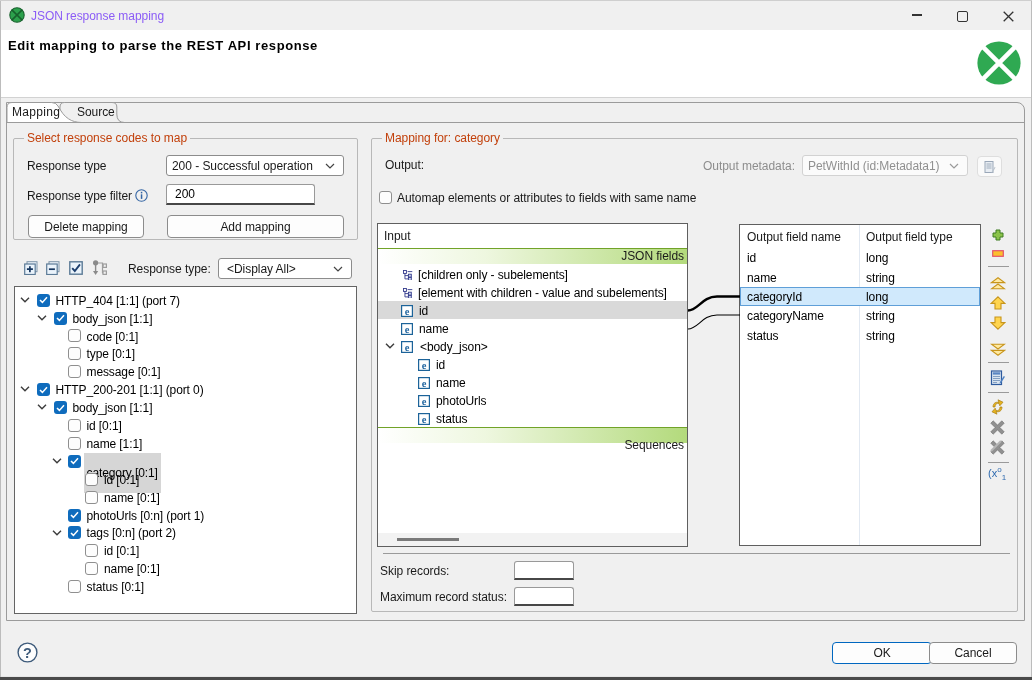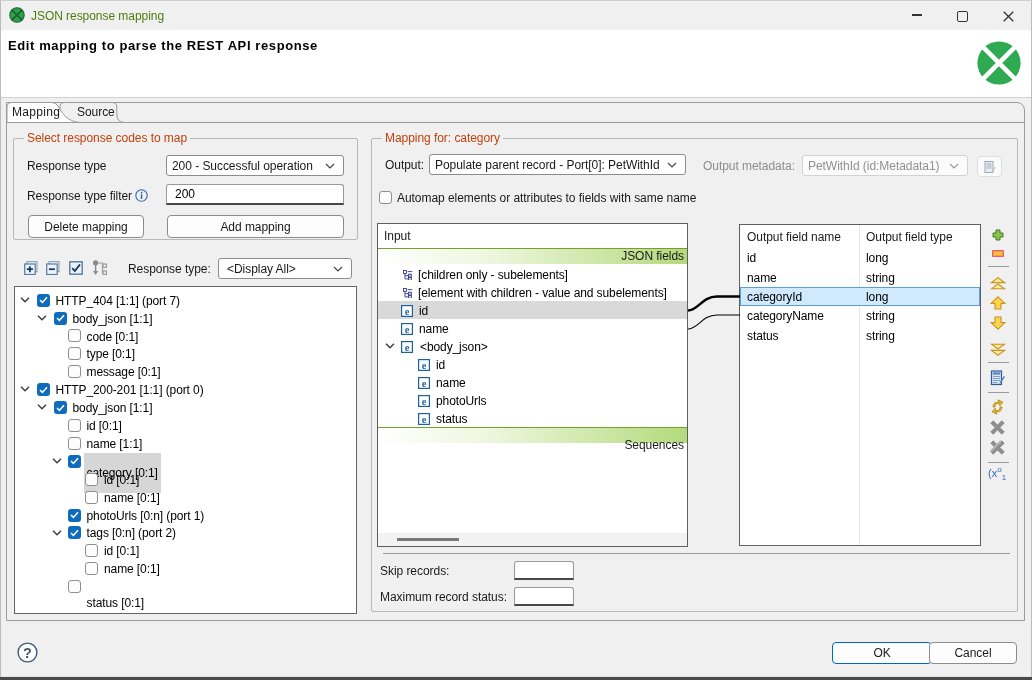--- a/index.html
+++ b/index.html
@@ -21,21 +21,21 @@
   .sep{position:absolute;background:#9a9a9a;}
 </style></head>
 <body>
 <div id="win">
 
   <div class="abs" style="left:0;top:0;width:1032px;height:30px;background:#f0f0f0;"></div>
   <svg class="abs" style="left:9px;top:7px;" width="16" height="16" viewBox="0 0 16 16">
     <circle cx="8" cy="8" r="7.2" fill="#2ca04c" stroke="#17612c" stroke-width="1.1"></circle>
     <path d="M2.6 2.6 L13.4 13.4 M13.4 2.6 L2.6 13.4" stroke="#17612c" stroke-width="1.5" fill="none"></path>
   </svg>
-  <div class="lbl" style="left:31px;top:9px;color:#4d7c0f;">JSON response mapping</div>
+  <div class="lbl" style="left:31px;top:9px;color:#8b5cf6;">JSON response mapping</div>
   <div class="abs" style="left:912px;top:14px;width:10px;height:1.5px;background:#333;"></div>
   <div class="abs" style="left:957px;top:10.5px;width:9px;height:9px;border:1.4px solid #333;border-radius:2px;"></div>
   <svg class="abs" style="left:1003px;top:10.5px;" width="11" height="11" viewBox="0 0 11 11">
     <path d="M0.7 0.7 L10.3 10.3 M10.3 0.7 L0.7 10.3" stroke="#333" stroke-width="1.3" fill="none"></path>
   </svg>
 
   <div class="abs" style="left:1px;top:30px;width:1030px;height:68px;background:#fff;border-bottom:1px solid #d2d2d2;box-sizing:border-box;"></div>
   <div class="abs" style="left:8px;top:38px;font-size:13px;font-weight:bold;color:#000;letter-spacing:0.6px;">Edit mapping to parse the REST API response</div>
   <svg class="abs" style="left:977px;top:41px;" width="44" height="44" viewBox="0 0 44 44">
     <circle cx="22" cy="22" r="21.6" fill="#2fa952"></circle>
@@ -59,21 +59,21 @@
     <svg width="10" height="6" viewBox="0 0 10 6">
         <path d="M1 1 L5 5 L9 1" stroke="#444" stroke-width="1.2" fill="none"></path>
       </svg>
   </div>
   <div class="lbl" style="left:27px;top:189px;">Response type filter</div>
   <svg class="abs" style="left:135px;top:189px;" width="13" height="13" viewBox="0 0 13 13">
     <circle cx="6.5" cy="6.5" r="5.7" fill="none" stroke="#3465a4" stroke-width="1.1"></circle>
     <rect x="5.8" y="5.3" width="1.5" height="4.6" fill="#3465a4"></rect>
     <rect x="5.8" y="2.8" width="1.5" height="1.6" fill="#3465a4"></rect>
   </svg>
-  <div class="tfield" style="left:166px;top:184px;width:178px;height:21px;">
+  <div class="tfield" style="left:166px;top:184px;width:149px;height:21px;">
       <div class="txt">200</div>
     </div>
   <div class="btn" style="left:28px;top:215px;width:116px;height:23px;">Delete mapping</div>
   <div class="btn" style="left:167px;top:215px;width:177px;height:23px;">Add mapping</div>
 
   <svg class="abs" style="left:24px;top:261px;" width="14" height="14" viewBox="0 0 14 14">
     <rect x="3" y="0.7" width="10" height="10" fill="#eef5fb" stroke="#7d93a8" stroke-width="1"></rect>
     <rect x="0.7" y="3" width="10.5" height="10.5" fill="#eaf3fb" stroke="#5b7a96" stroke-width="1.2"></rect>
     <path d="M5.9 5.2 L5.9 11.2 M2.9 8.2 L8.9 8.2" stroke="#16365f" stroke-width="1.7"></path>
   </svg>
@@ -176,31 +176,25 @@
       <svg width="9" height="8" viewBox="0 0 9 8">
         <path d="M1 4 L3.4 6.4 L8 1.2" stroke="#fff" stroke-width="1.5" fill="none"></path>
       </svg>
     </div>
   <div class="trow" style="left:83.5px;top:524.4px;padding:0 3px;">tags [0:n] (port 2)</div>
   <div class="cb un" style="left:85px;top:544.2px;"></div>
   <div class="trow" style="left:101px;top:542.3px;padding:0 3px;">id [0:1]</div>
   <div class="cb un" style="left:85px;top:562.2px;"></div>
   <div class="trow" style="left:101px;top:560.2px;padding:0 3px;">name [0:1]</div>
   <div class="cb un" style="left:67.5px;top:580.0px;"></div>
-  <div class="trow" style="left:83.5px;top:578.1px;padding:0 3px;margin-top:16px;">status [0:1]</div>
+  <div class="trow" style="left:83.5px;top:578.1px;padding:0 3px;">status [0:1]</div>
 
   <div class="grp" style="left:371px;top:138px;width:647px;height:474px;"></div>
   <div class="grplbl" style="left:382px;top:131px;">Mapping for: category</div>
   <div class="lbl" style="left:385px;top:158px;">Output:</div>
-  <div class="combo" style="left:429px;top:154px;width:257px;height:21px;">
-    <div class="txt">Populate parent record - Port[0]: PetWithId</div>
-    <svg width="10" height="6" viewBox="0 0 10 6">
-        <path d="M1 1 L5 5 L9 1" stroke="#444" stroke-width="1.2" fill="none"></path>
-      </svg>
-  </div>
   <div class="lbl" style="left:703px;top:159px;color:#8d8d8d;">Output metadata:</div>
   <div class="combo" style="left:802px;top:155px;width:166px;height:21px;background:#fbfbfb;border-color:#d2d2d2;color:#909090;">
     <div class="txt">PetWithId (id:Metadata1)</div>
     <svg width="10" height="6" viewBox="0 0 10 6">
         <path d="M1 1 L5 5 L9 1" stroke="#9a9a9a" stroke-width="1.2" fill="none"></path>
       </svg>
   </div>
   <div class="btn" style="left:977px;top:156px;width:25px;height:21px;border-color:#dedede;background:#fafafa;">
     <svg width="14" height="14" viewBox="0 0 14 14">
       <rect x="2" y="1.5" width="8" height="11" fill="#e8edf3" stroke="#9aa7b8" stroke-width="1"></rect>

